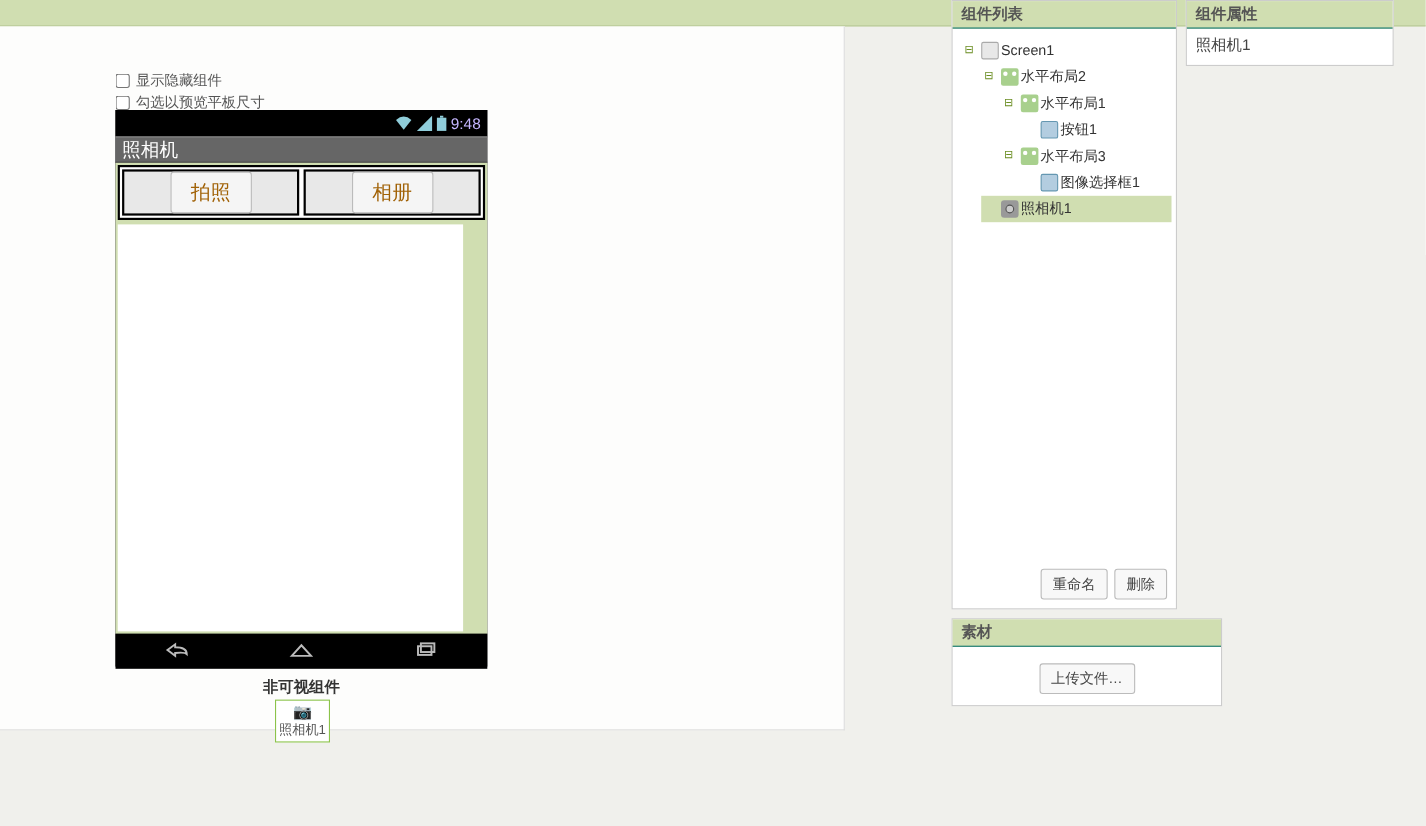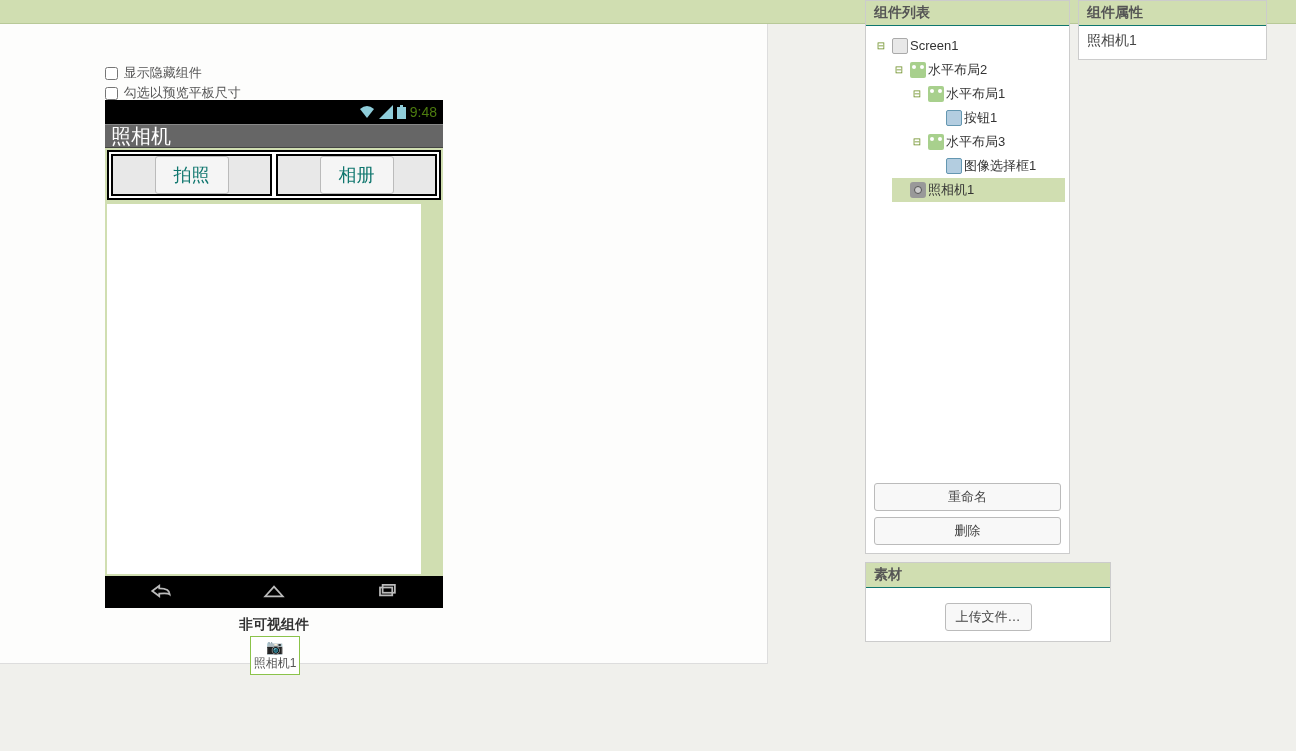--- a/index.html
+++ b/index.html
@@ -56,30 +56,30 @@
       background: #000;
     }
     .phone-status {
       height: 24px;
       background: #000;
       display: flex;
       justify-content: flex-end;
       align-items: center;
       gap: 4px;
       padding: 0 6px;
-      color: #4d7c0f;
+      color: #c4b5fd;
       font-size: 14px;
     }
     .phone-title {
       height: 24px;
       background: #666;
       border-top: 1px solid #888;
       border-bottom: 1px solid #444;
       color: #fff;
-      font-size: 20px;
+      font-size: 17px;
       font-weight: 500;
       display: flex;
       align-items: center;
       padding: 0 6px;
     }
     .phone-body {
       position: relative;
       height: 428px;
       background: #d0deb1;
       display: flex;
@@ -100,21 +100,21 @@
       display: flex;
       align-items: center;
       justify-content: center;
     }
     .phone-btn {
       background: #f5f5f5;
       border: 1px solid #bbb;
       border-radius: 3px;
       padding: 6px 18px;
       font-size: 18px;
-      color: #0f766e;
+      color: #a16207;
     }
     .phone-white {
       flex: 1;
       background: #fff;
       margin: 2px 22px 2px 2px;
     }
     .phone-nav {
       height: 30px;
       background: #000;
       display: flex;
@@ -214,21 +214,20 @@
     .icon-imgpick { background: #b3cde0; border:1px solid #6497b1; }
     .icon-camera { background: #999; border-radius:3px; position:relative; }
     .icon-camera::before { content:""; position:absolute; top:4px; left:4px; width:6px; height:6px; border:1px solid #555; border-radius:50%; background:#ccc; }
     
     .tree-buttons {
       padding: 8px;
       text-align: center;
       display: flex;
       gap: 6px;
       justify-content: flex-end;
-      flex-direction: column;
     }
     .tree-btn {
       background: #f8f8f8;
       border: 1px solid #bbb;
       border-radius: 3px;
       padding: 4px 10px;
       font-size: 13px;
       color: #444;
       cursor: pointer;
     }

